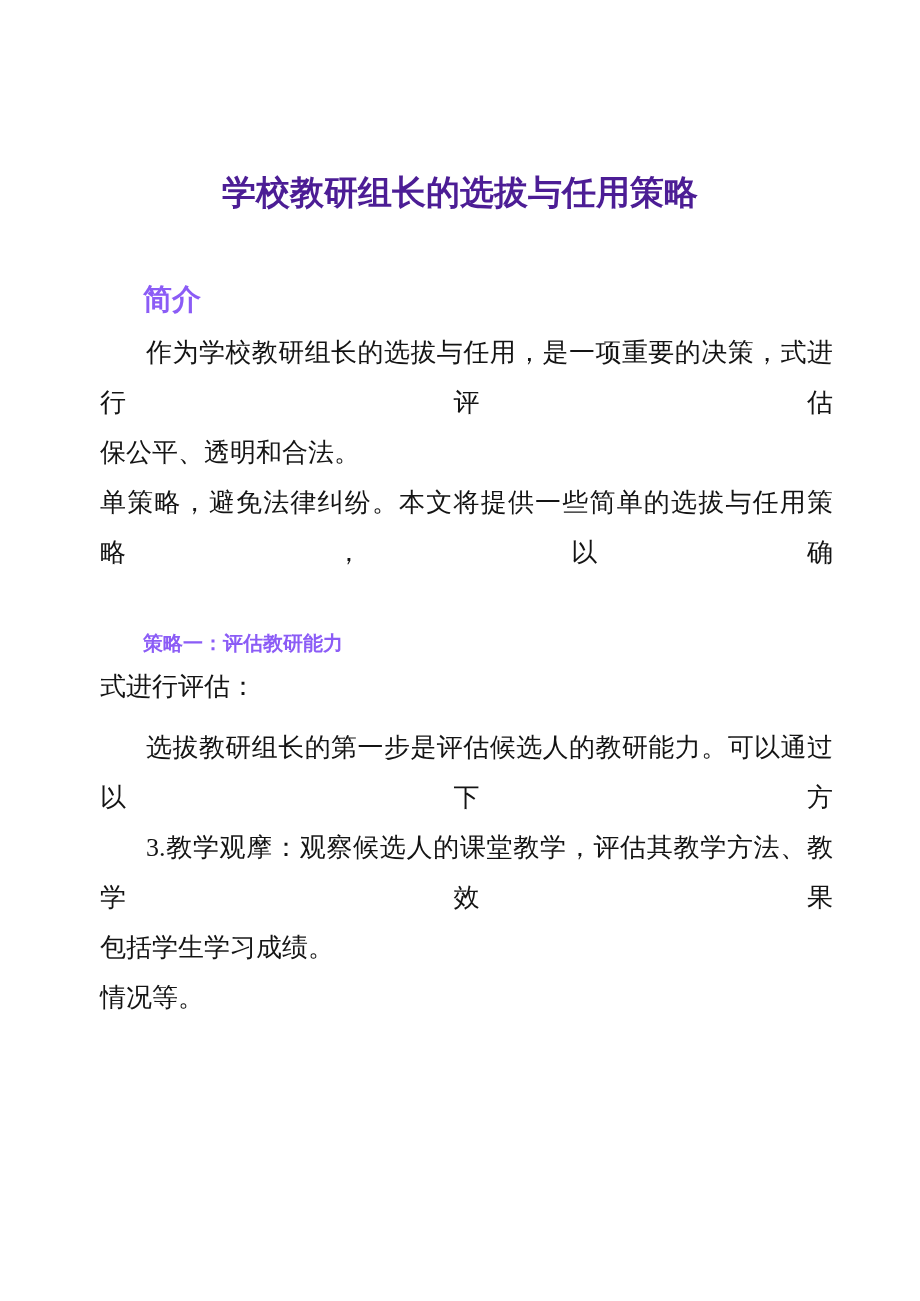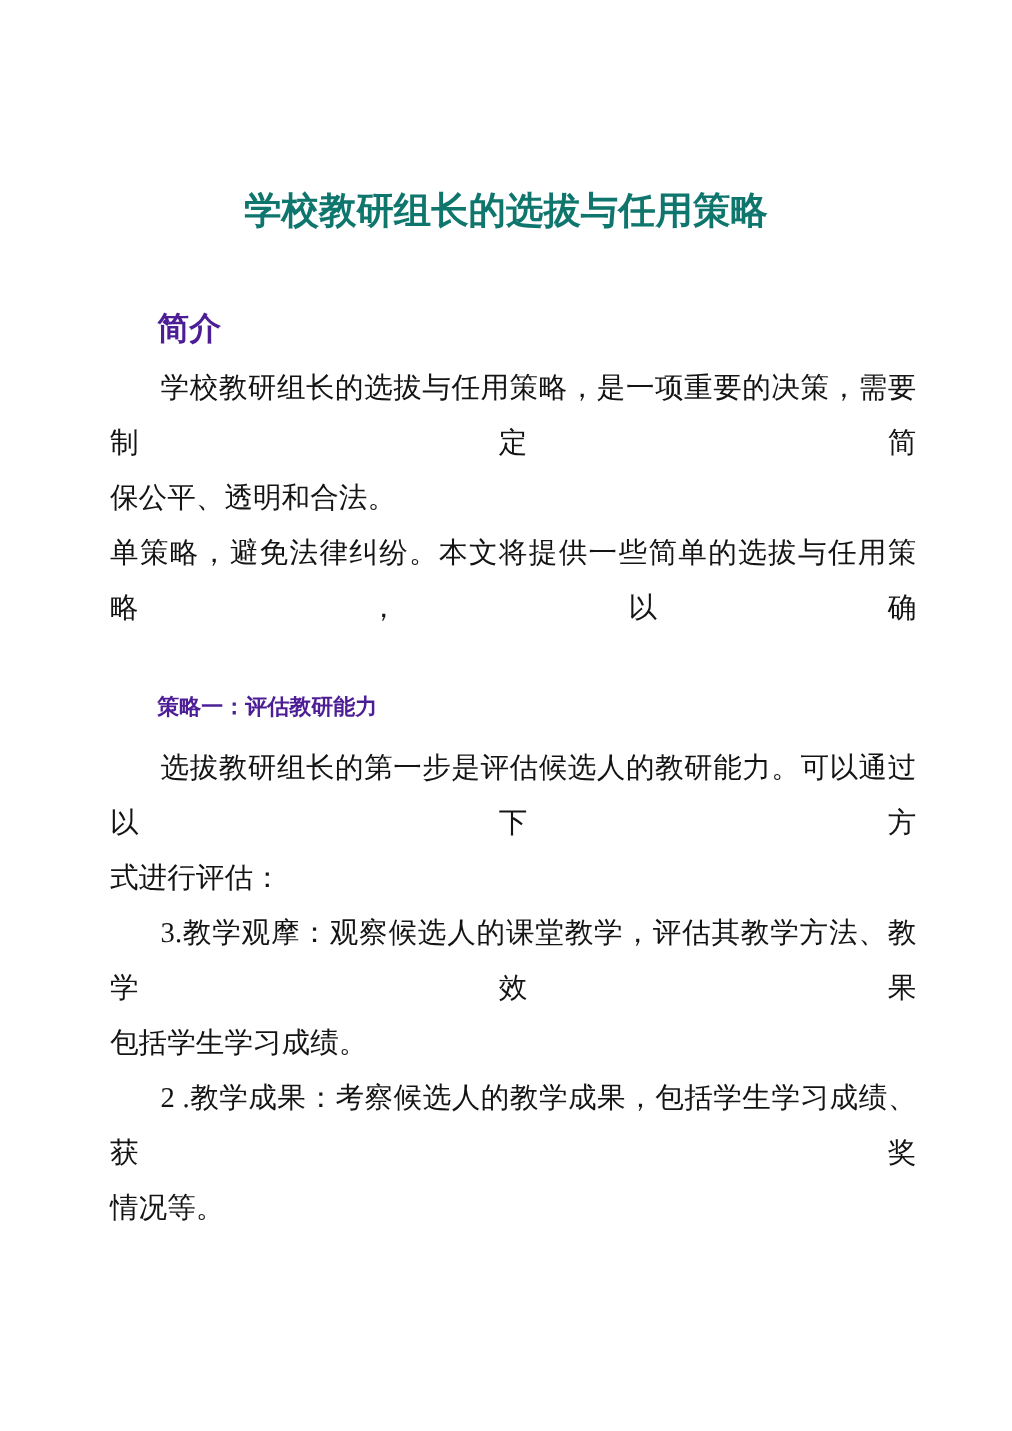--- a/index.html
+++ b/index.html
@@ -16,28 +16,28 @@
     font-family: "Liberation Serif", serif;
   }
   .doc-title {
     margin: 170px 0 0 0;
     padding: 0;
     text-align: center;
     font-family: "Liberation Sans", sans-serif;
     font-weight: 700;
     font-size: 34px;
     line-height: 44px;
-    color: #0f766e;
+    color: #4c1d95;
   }
   .heading {
     margin: 0 0 0 143px;
     padding: 0;
     font-family: "Liberation Sans", sans-serif;
     font-weight: 700;
-    color: #4c1d95;
+    color: #8b5cf6;
   }
   .heading.intro {
     margin-top: 67px;
     font-size: 29px;
     line-height: 36px;
   }
   .heading.strategy {
     margin-top: 46px;
     font-size: 20px;
     line-height: 38px;
@@ -66,29 +66,28 @@
 </style>
 </head>
 <body>
 
 <div class="page">
 
   <h1 class="doc-title">学校教研组长的选拔与任用策略</h1>
 
   <h2 class="heading intro">简介</h2>
 
-  <p class="line full indent after-heading">学校教研组长的选拔与任用策略，是一项重要的决策，需要制定简</p>
+  <p class="line full indent after-heading">作为学校教研组长的选拔与任用，是一项重要的决策，式进行评估</p>
   <p class="line">保公平、透明和合法。</p>
   <p class="line full">单策略，避免法律纠纷。本文将提供一些简单的选拔与任用策略，以确</p>
 
   <h2 class="heading strategy">策略一：评估教研能力</h2>
 
+  <p class="line">式进行评估：</p>
   <p class="line full indent after-heading">选拔教研组长的第一步是评估候选人的教研能力。可以通过以下方</p>
-  <p class="line">式进行评估：</p>
 
   <p class="line full indent">3.教学观摩：观察候选人的课堂教学，评估其教学方法、教学效果</p>
   <p class="line">包括学生学习成绩。</p>
 
-  <p class="line full indent">2 .教学成果：考察候选人的教学成果，包括学生学习成绩、获奖</p>
   <p class="line">情况等。</p>
 
 
 </div>
 
 </body></html>

